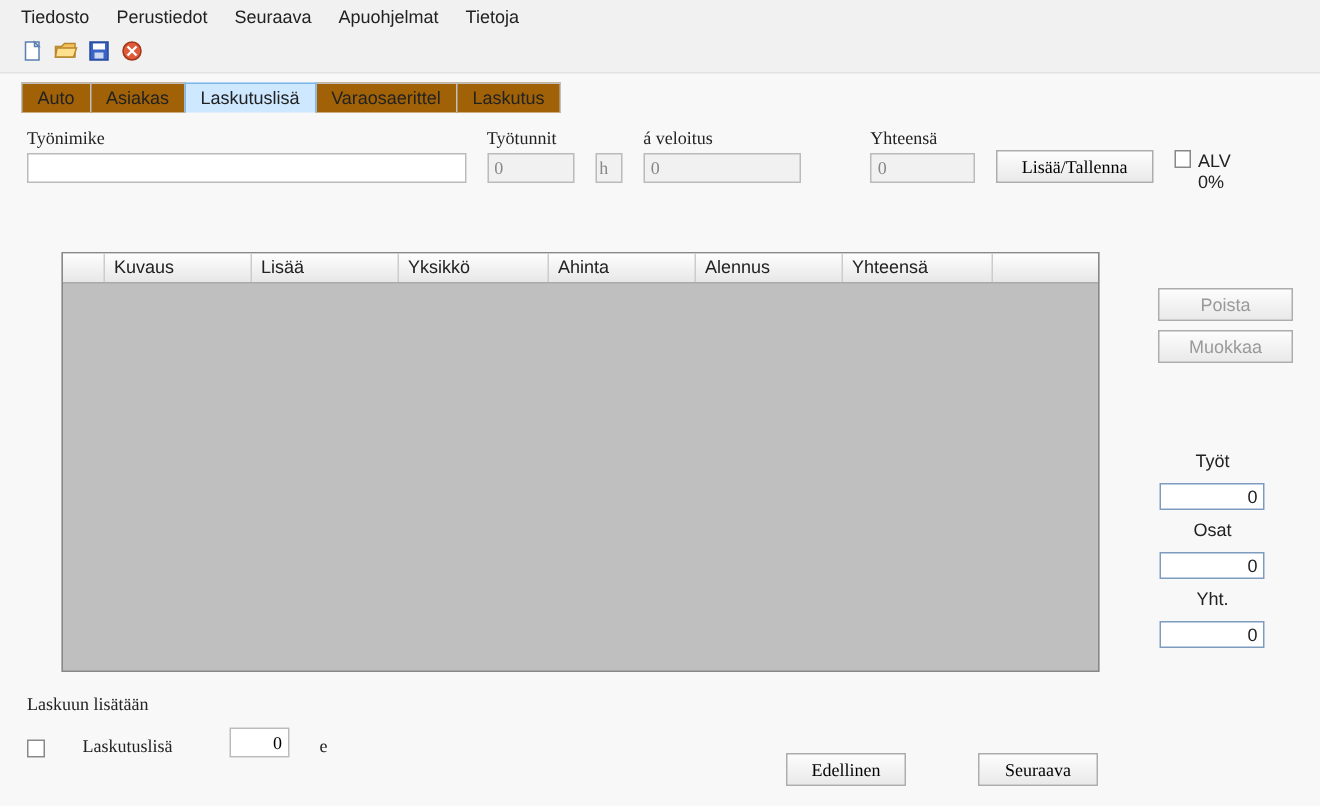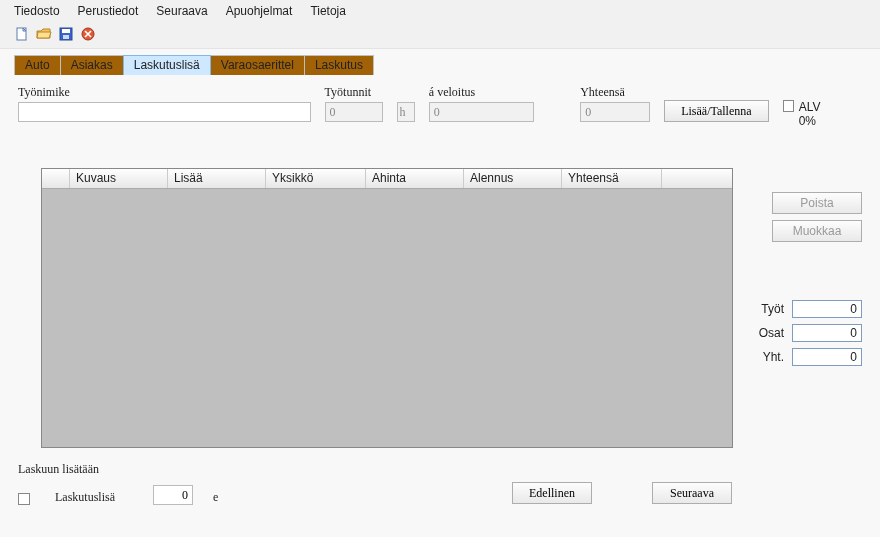--- a/index.html
+++ b/index.html
@@ -109,34 +109,34 @@
   }
   .sidecol {
     display: flex;
     flex-direction: column;
     gap: 6px;
     width: 110px;
     padding-top: 24px;
   }
   .sidecol .btn { width: 90px; min-width: 0; margin-left: auto; }
   .totals { margin-top: 52px; display: flex; flex-direction: column; gap: 6px; }
-  .trow { display: flex; align-items: center; justify-content: flex-end; gap: 8px; }
+  .trow { display: flex; align-items: center; justify-content: flex-end; gap: 8px; flex-direction: column; }
   .trow .tval {
     width: 70px;
     border: 1px solid #7d9cc0;
     background: #fff;
     height: 18px;
     text-align: right;
     padding: 1px 4px;
   }
 
   .footer { position: relative; margin-top: 14px; font-family: Liberation Serif, serif; }
   .laskuun { margin-bottom: 8px; }
   .laskurow { display:flex; align-items:flex-end; gap:20px; }
-  .navbtns { position: absolute; right: 130px; top: 20px; display: flex; gap: 60px; }
+  .navbtns { position: absolute; right: 130px; top: 40px; display: flex; gap: 48px; }
 </style>
 </head>
 <body>
 
 <div class="menubar">
   <span>Tiedosto</span>
   <span>Perustiedot</span>
   <span>Seuraava</span>
   <span>Apuohjelmat</span>
   <span>Tietoja</span>

